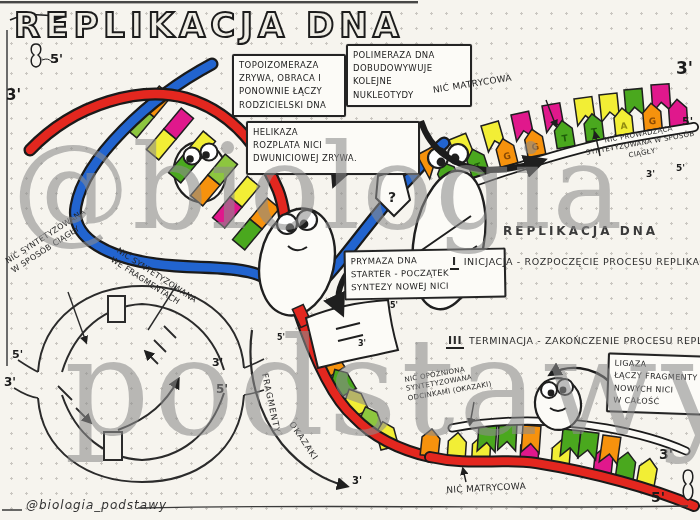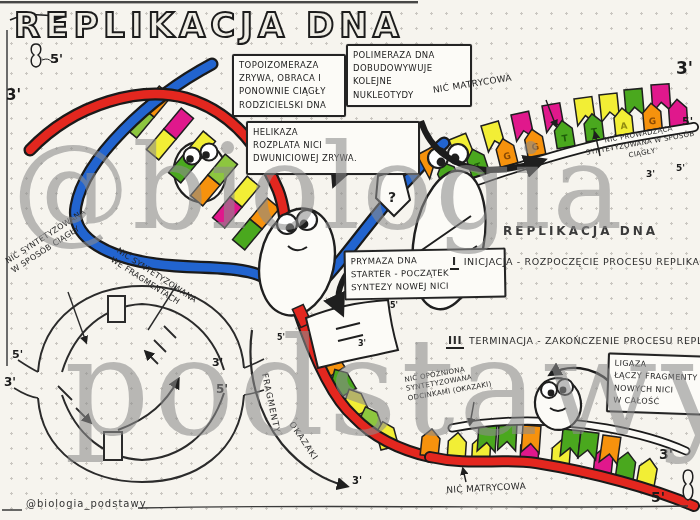--- a/index.html
+++ b/index.html
@@ -27,21 +27,21 @@
     font-size:34px;font-weight:bold;letter-spacing:5px;
     color:#efede5;-webkit-text-stroke:2px #1c1c1c;white-space:nowrap;
   }
   .step{position:absolute;z-index:2;font-size:9.5px;letter-spacing:.6px;line-height:1.85;color:#2a2a2a;}
   .step .num{font-weight:bold;font-size:11px;border-bottom:2px solid #222;padding:0 2px;margin-right:5px;}
   #steps-heading{position:absolute;z-index:2;font-size:12px;letter-spacing:3px;color:#3a3a3a;font-weight:bold;}
   #watermark{position:absolute;left:0;top:0;width:700px;height:447px;z-index:6;
     font-family:"DejaVu Serif",serif;color:#8c8c8c;opacity:.58;pointer-events:none;}
   #watermark .wm1{position:absolute;left:12px;top:118px;font-size:118px;letter-spacing:2px;}
   #watermark .wm2{position:absolute;left:64px;top:310px;font-size:134px;letter-spacing:4px;}
-  #signature{position:absolute;left:26px;top:498px;z-index:2;font-size:10px;color:#333;letter-spacing:1px;}
+  #signature{position:absolute;left:26px;top:498px;z-index:2;font-style:italic;font-size:12px;color:#333;letter-spacing:1px;}
 </style>
 </head>
 <body>
 
 <div id="stage">
 
   <svg id="art" width="700" height="520" viewBox="0 0 700 520">
     <defs>
       <path id="fup" d="M0,9 L9,0 L18,9 L18,27 L0,27 Z"></path>
       <path id="fdn" d="M0,0 L18,0 L18,27 L9,18 L0,27 Z"></path>
@@ -320,21 +320,21 @@
     <path d="M474,402 L470,424" fill="none" stroke="#1f1f1f" stroke-width="1.4" marker-end="url(#ah)"></path>
     <path d="M466,482 L463,469" fill="none" stroke="#1f1f1f" stroke-width="1.4" marker-end="url(#ah)"></path>
 
     <path d="M2,510 L22,510 M138,508 C320,504 520,509 688,506" stroke="#3a3a3a" stroke-width="1.4" fill="none"></path>
   </svg>
 
   <div id="page-title">REPLIKACJA DNA</div>
 
   <div class="hbox" style="left:232px;top:54px;width:100px;">TOPOIZOMERAZA
 ZRYWA, OBRACA I
-PONOWNIE CIĄGŁY
+PONOWNIE ŁĄCZY
 RODZICIELSKI DNA</div>
   <div class="hbox" style="left:346px;top:44px;width:112px;">POLIMERAZA DNA
 DOBUDOWYWUJE
 KOLEJNE
 NUKLEOTYDY</div>
   <div class="hbox" style="left:246px;top:121px;width:160px;min-height:44px;">HELIKAZA
 ROZPLATA NICI
 DWUNICIOWEJ ZRYWA.</div>
   <div class="hbox" style="left:344px;top:249px;width:148px;transform:rotate(-1deg);">PRYMAZA DNA
 STARTER - POCZĄTEK

